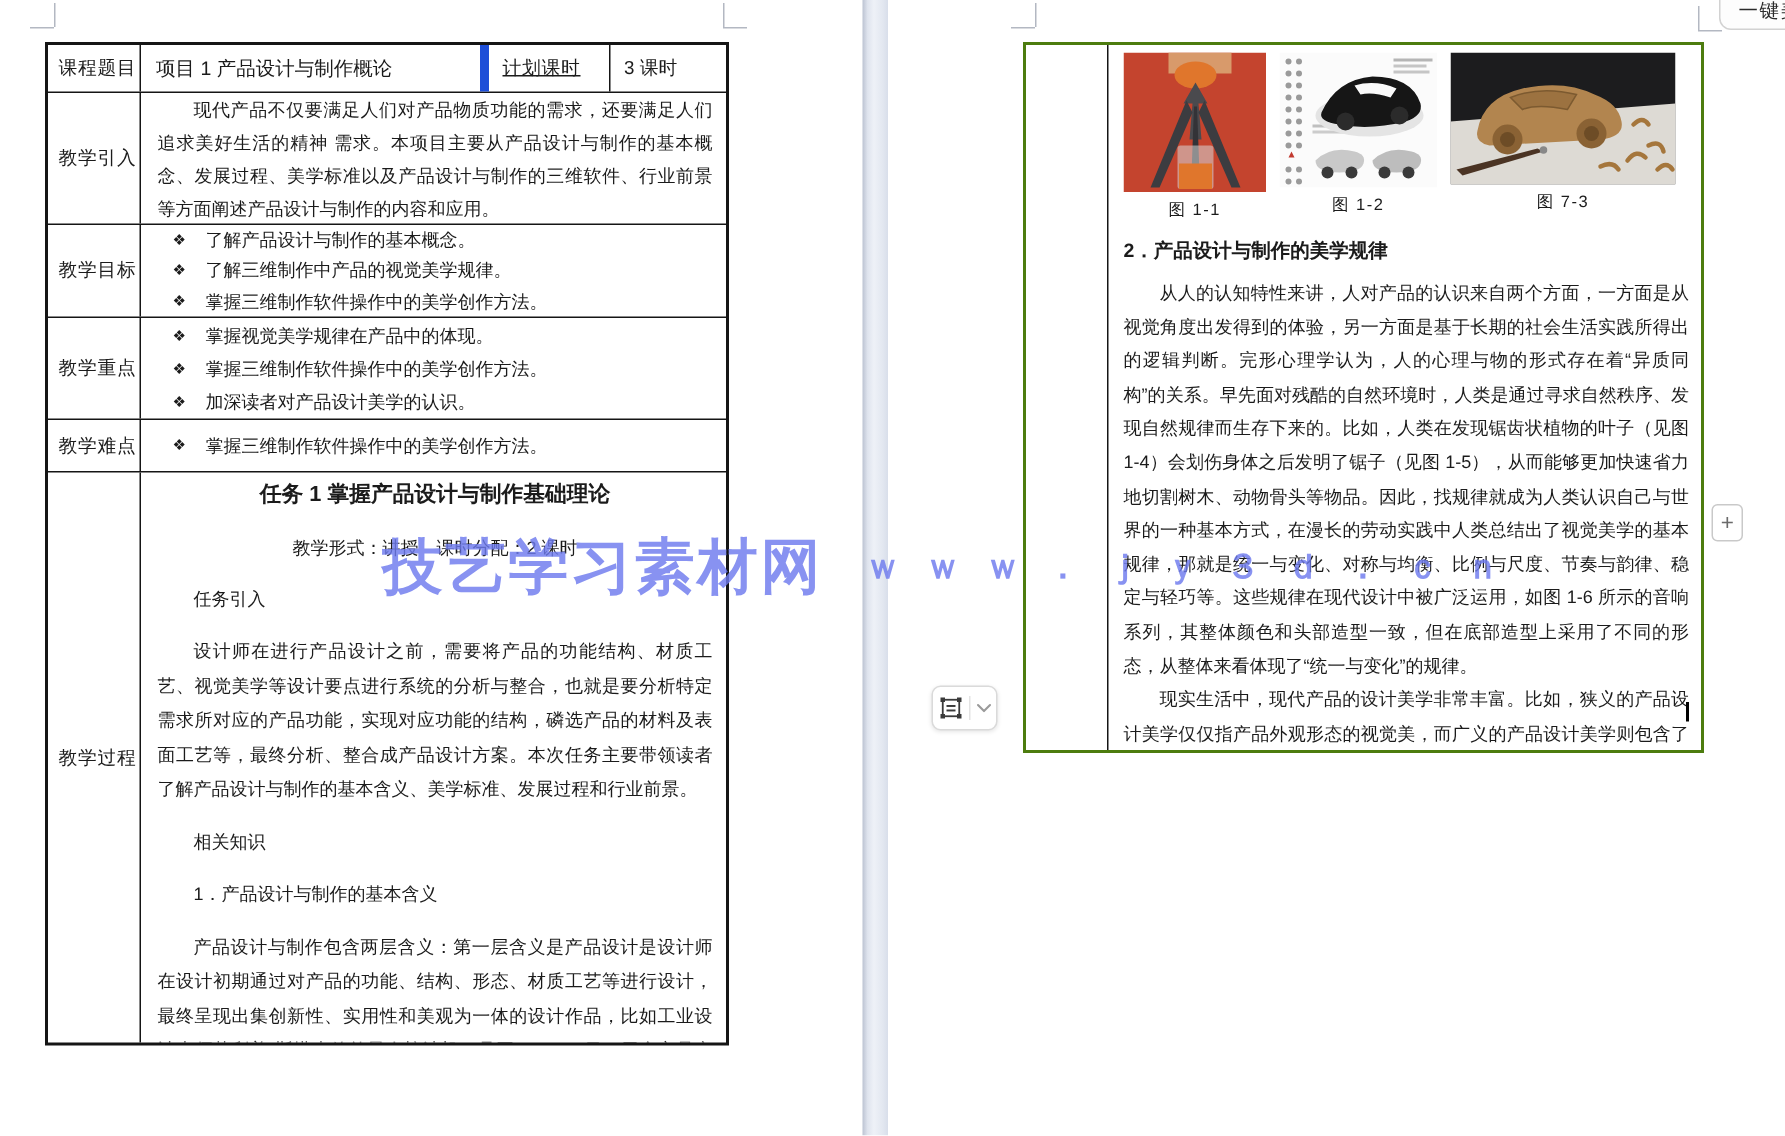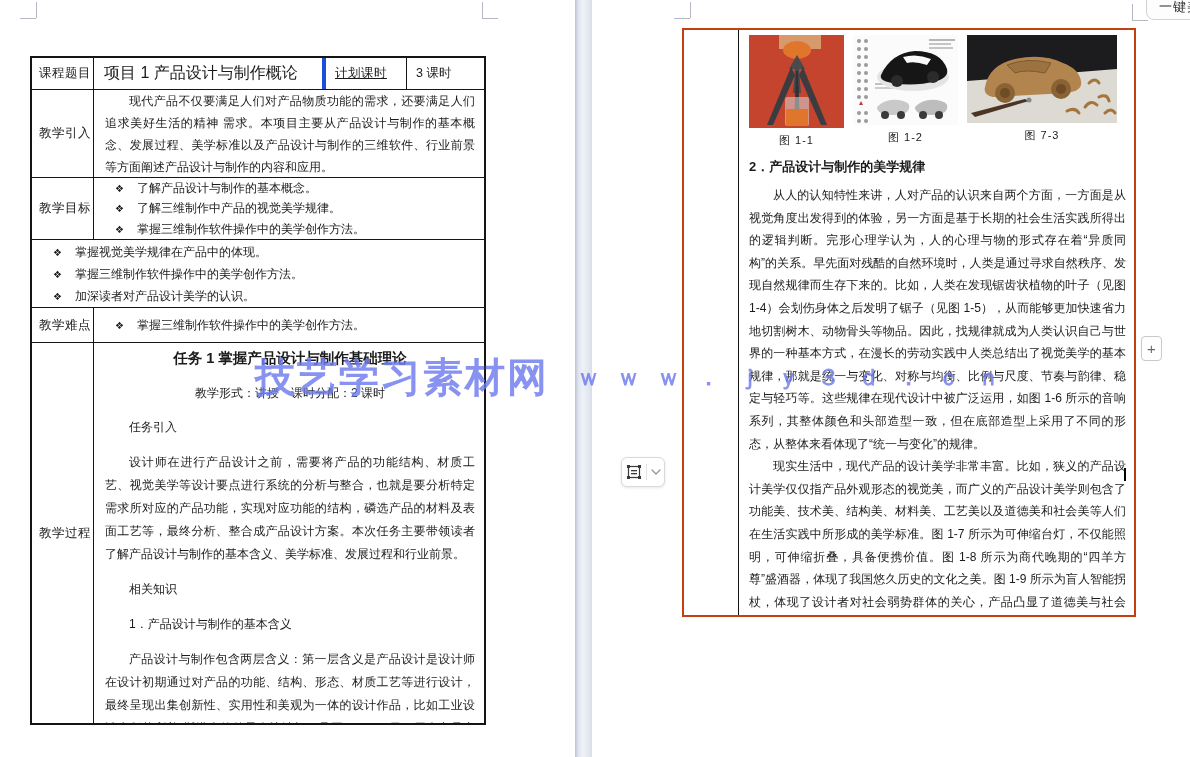--- a/index.html
+++ b/index.html
@@ -7,27 +7,27 @@
     width:1190px;height:757px;position:relative;overflow:hidden;
     background:#ffffff;color:#1b1b1b;
     font-family:"Liberation Sans","DejaVu Sans",sans-serif;
     font-size:12px;
   }
   
   .crop{position:absolute;pointer-events:none;}
   .crop .v{position:absolute;width:1px;height:16px;background:#b3b8c2;top:0;}
   .crop .h{position:absolute;height:1px;width:16px;background:#b3b8c2;top:16px;}
   
-  .ltable{position:absolute;left:30px;top:28px;width:456px;border:2px solid #151515;box-sizing:border-box;background:#fff;margin-top:28px;}
+  .ltable{position:absolute;left:30px;top:28px;width:456px;border:2px solid #151515;box-sizing:border-box;background:#fff;}
   .lrow{display:flex;box-sizing:border-box;border-top:1px solid #151515;align-items:stretch;}
   .lrow.first{border-top:none;}
   .lcell-label{flex:0 0 62px;border-right:1px solid #151515;display:flex;align-items:center;padding-left:7px;font-size:12.5px;box-sizing:border-box;letter-spacing:.5px;}
   .lcell-content{flex:1;box-sizing:border-box;display:flex;flex-direction:column;justify-content:center;padding:0 9px 0 11px;}
   .r1{height:31px;}
-  .r1 .val{flex:0 0 232px;display:flex;align-items:center;padding-left:10px;box-sizing:border-box;border-right:4px solid #1d4ed8;font-size:16px;}
+  .r1 .val{flex:0 0 232px;display:flex;align-items:center;padding-left:10px;box-sizing:border-box;border-right:6px solid #1d4ed8;font-size:13px;}
   .r1 .hlabel{flex:0 0 81px;display:flex;align-items:center;padding-left:9px;box-sizing:border-box;border-right:1px solid #151515;font-size:12.5px;letter-spacing:.5px;text-decoration:underline;}
   .r1 .hval{flex:1;display:flex;align-items:center;padding-left:9px;font-size:12.5px;}
   .r2{height:88px;}
   .r3{height:62px;}
   .r4{height:68px;}
   .r5{height:35px;}
   .r6{height:28px;}
   .r7{height:381px;}
   .jpara{text-indent:2em;text-align:justify;line-height:22px;margin:0;}
   .bullet{display:flex;line-height:20.5px;}
@@ -37,21 +37,21 @@
   
   .process{padding:4px 9px 0 11px;box-sizing:border-box;overflow:hidden;}
   .task-title{text-align:center;font-weight:bold;font-size:14.5px;line-height:23px;margin:0;}
   .task-meta{text-align:center;font-size:12px;line-height:22px;margin:0;}
   .bold-ind{font-weight:normal;text-indent:2em;line-height:23px;margin:0;}
   .p23{text-indent:2em;text-align:justify;line-height:23px;margin:0;}
   
   .vscroll{position:absolute;left:575px;top:0;width:17px;height:757px;
     background:linear-gradient(90deg,#bcc3d2 0,#dfe4ee 20%,#eef1f7 45%,#e2e7f0 80%,#d8deea 100%);}
   
-  .rpage{position:absolute;left:682px;top:28px;width:454px;height:589px;border:2px solid #c2410c;box-sizing:border-box;display:flex;background:#fff;}
+  .rpage{position:absolute;left:682px;top:28px;width:454px;height:474px;border:2px solid #4d7c0f;box-sizing:border-box;display:flex;background:#fff;}
   .rlabel-cell{flex:0 0 55px;border-right:1px solid #151515;box-sizing:border-box;}
   .rcontent{flex:1;box-sizing:border-box;padding:5px 8px 0 10px;overflow:hidden;}
   .figrow{display:flex;align-items:flex-start;}
   .figcol{display:flex;flex-direction:column;align-items:center;}
   .figcap{font-size:11px;line-height:14px;margin-top:5px;letter-spacing:1px;}
   .figimg{display:block;}
   .sub-heading{font-weight:bold;font-size:13px;line-height:20px;margin:10px 0 7px 0;}
   .rpara{text-indent:2em;text-align:justify;line-height:22.6px;margin:0;}
   .caret{position:absolute;width:2px;height:13px;background:#000;}
   
@@ -114,20 +114,21 @@
           <span>了解三维制作中产品的视觉美学规律。</span>
         </div>
       <div class="bullet">
           <span class="bmark">❖</span>
           <span>掌握三维制作软件操作中的美学创作方法。</span>
         </div>
     </div>
   </div>
 
   <div class="lrow r4">
+    <div class="lcell-label">教学重点</div>
     <div class="lcell-content">
       <div class="bullet">
           <span class="bmark">❖</span>
           <span>掌握视觉美学规律在产品中的体现。</span>
         </div>
       <div class="bullet">
           <span class="bmark">❖</span>
           <span>掌握三维制作软件操作中的美学创作方法。</span>
         </div>
       <div class="bullet">

